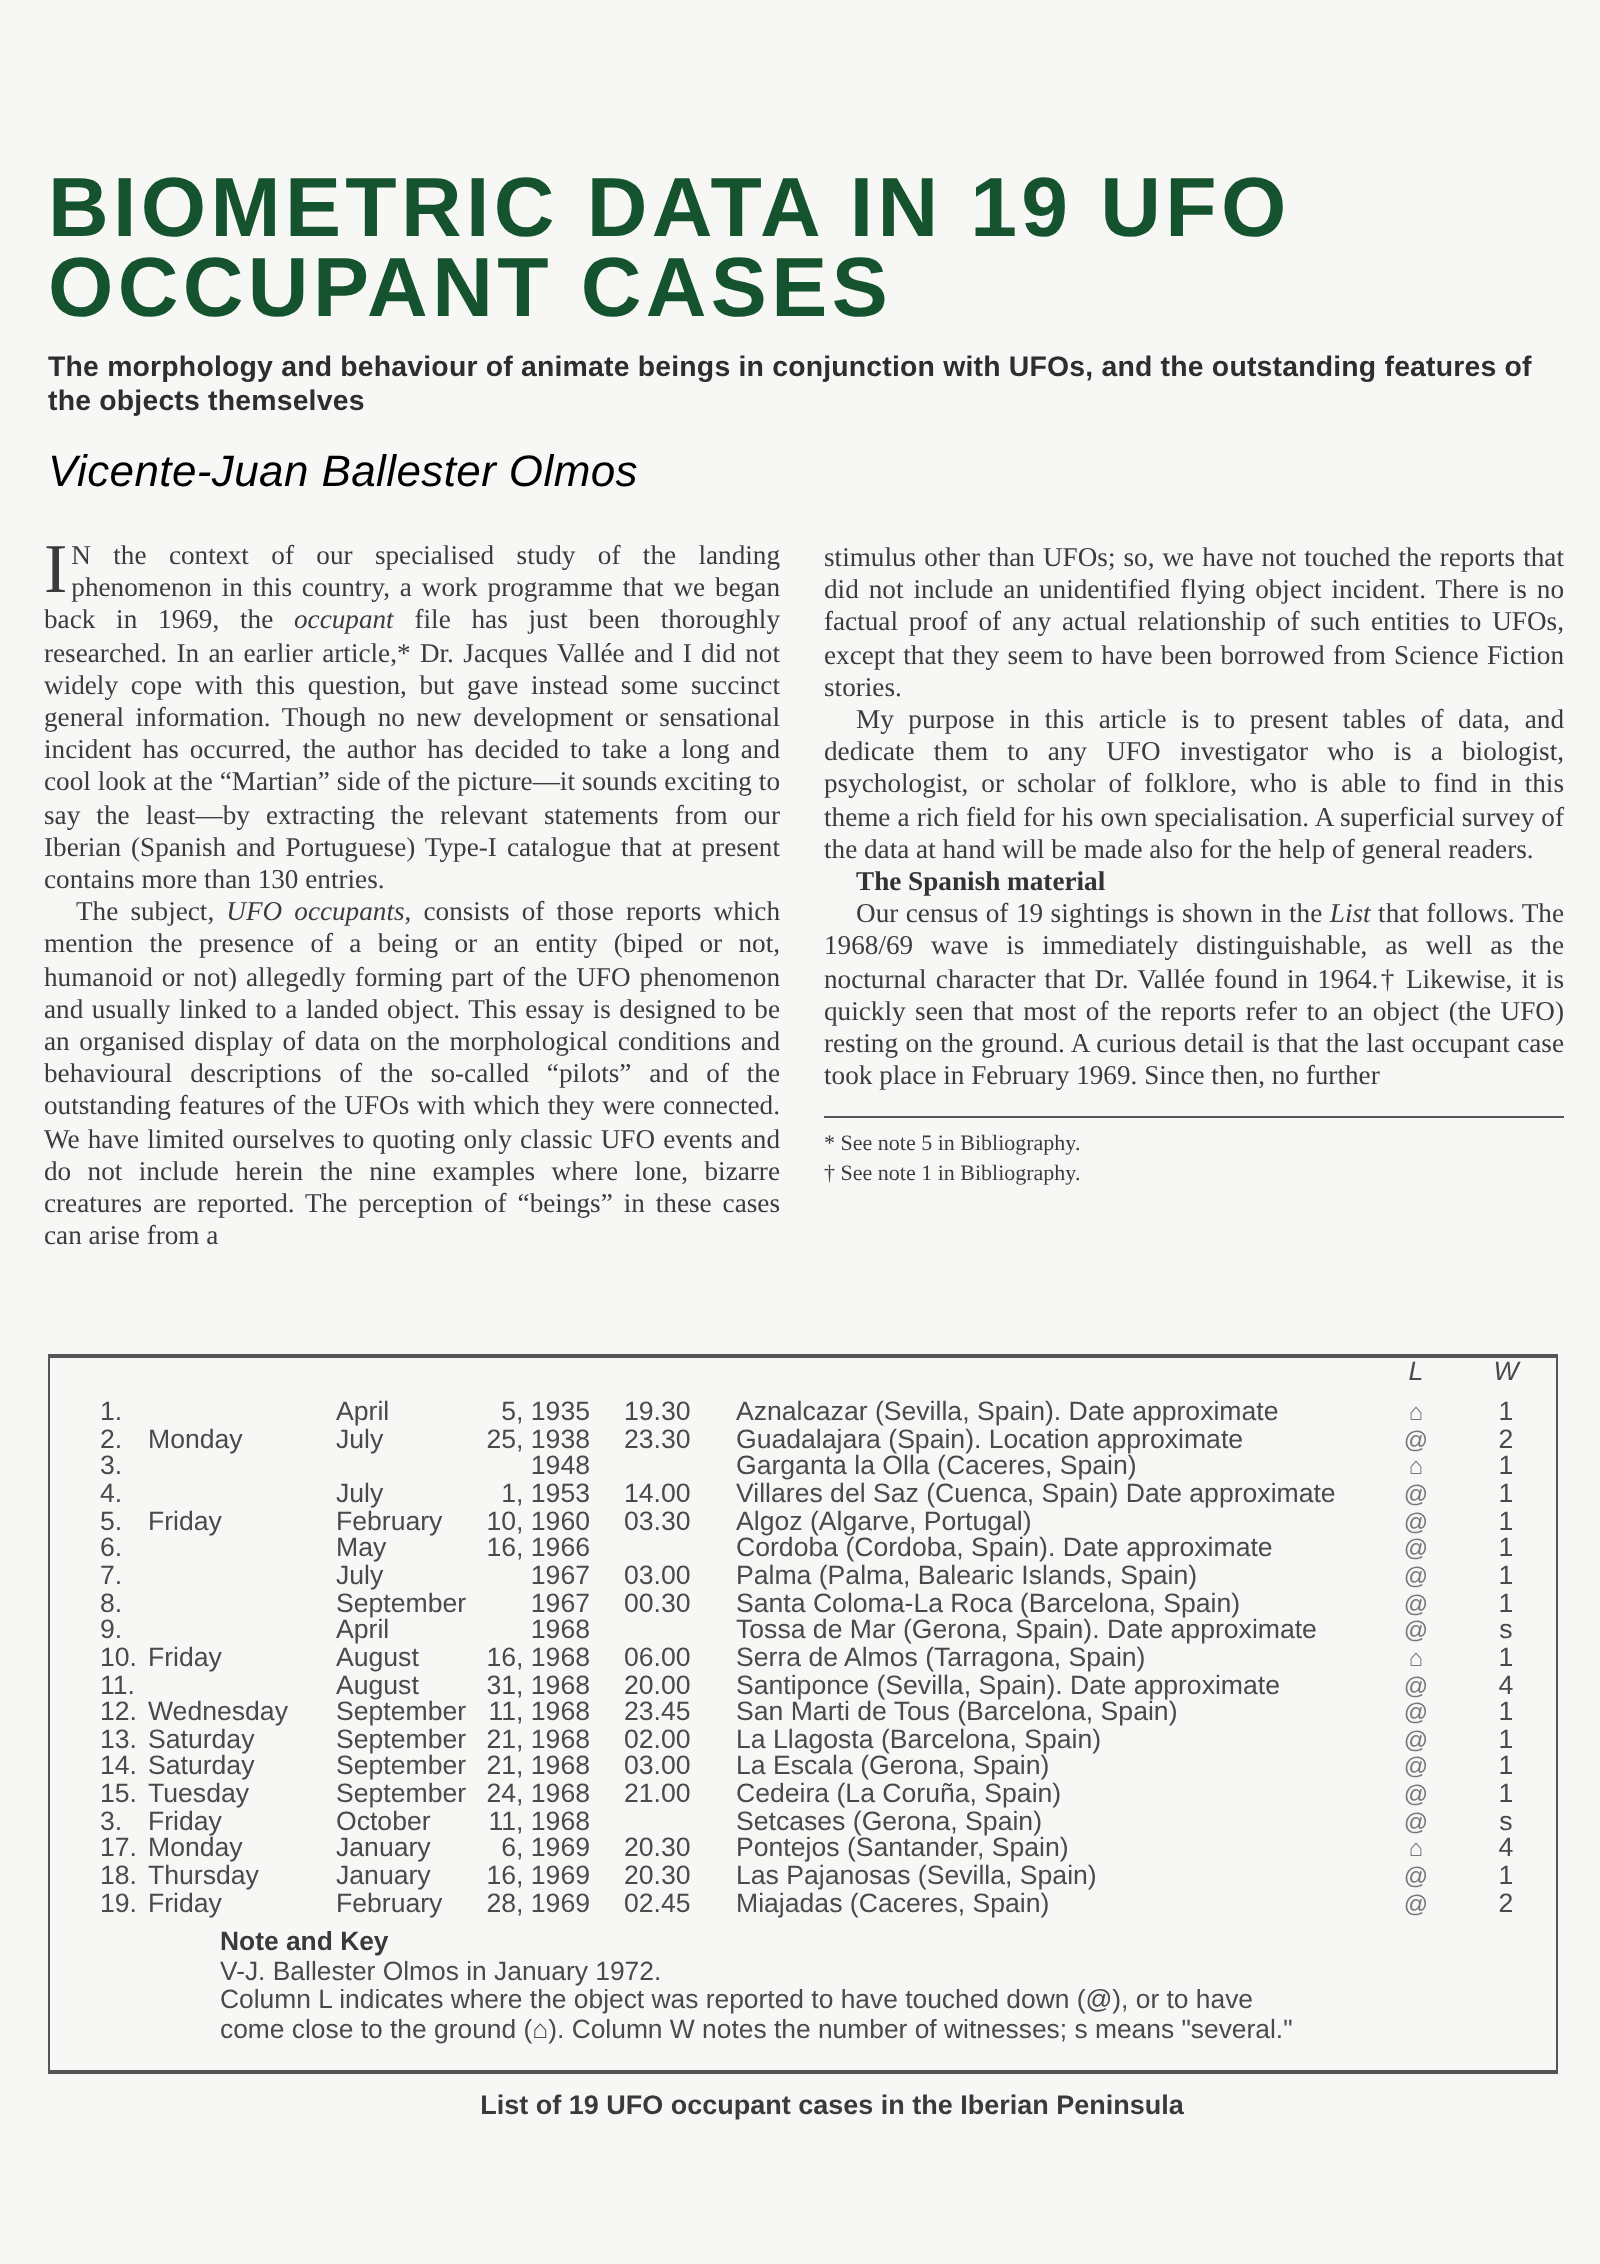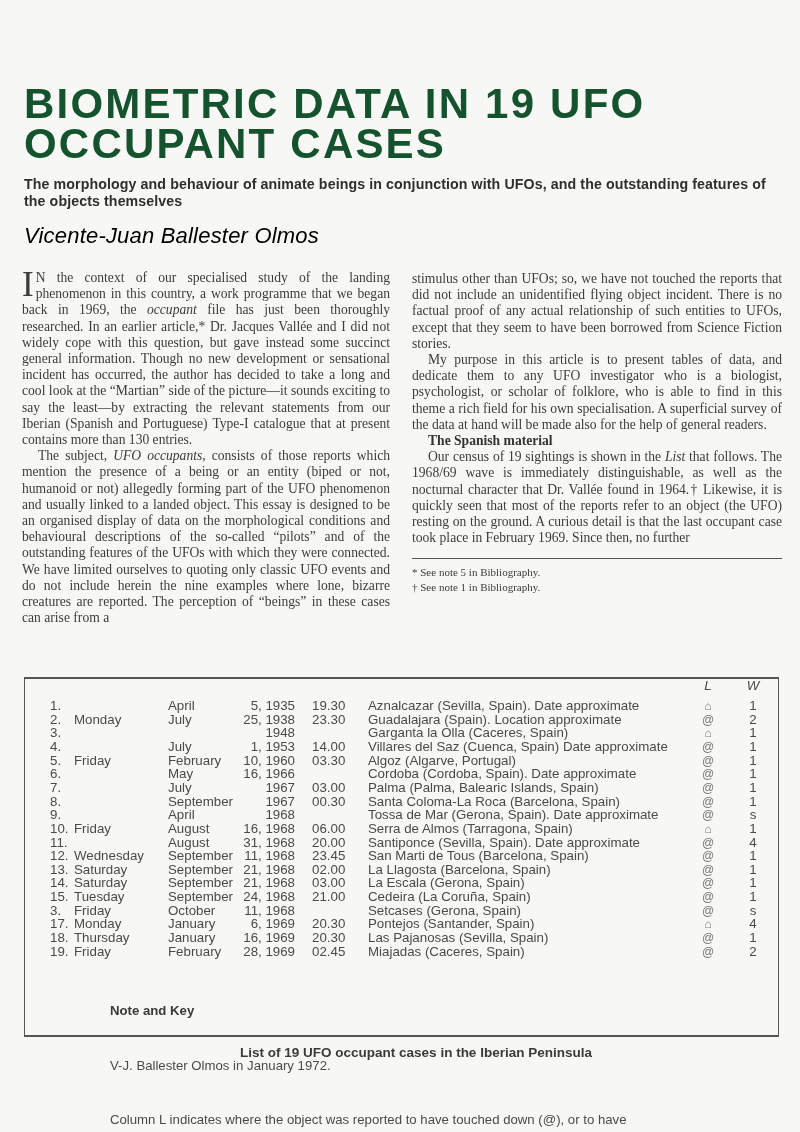--- a/index.html
+++ b/index.html
@@ -68,21 +68,21 @@
   .c-place { left:343px; }
   .c-l { left:673px; width:20px; text-align:center; color:#777; font-size:12px;}
   .c-w { left:718px; width:20px; text-align:center; }
   .hdr-l, .hdr-w { font-style:italic; }
   .note {
     position:absolute; left:85px; top:285px; width:660px;
     font-family:"Liberation Sans", sans-serif; font-size:13.2px; line-height:14.6px;
     color:#4a4a4a;
   }
   .note .note-title { font-weight:bold; color:#3a3a3a; }
-  .note div { white-space:nowrap;margin-top:40px; }
+  .note div { white-space:nowrap; }
   .caption {
     position:absolute; left:16px; top:1045px; width:800px; text-align:center;
     font-family:"Liberation Sans", sans-serif; font-weight:bold;
     font-size:13.5px; color:#3a3a3a;
   }
   .watermark {
     position:absolute; left:310px; top:563px;
     font-family:"DejaVu Sans", sans-serif; font-size:25px; line-height:26px;
     color:rgba(255,255,255,0.85);
     -webkit-text-stroke:1px #777;

